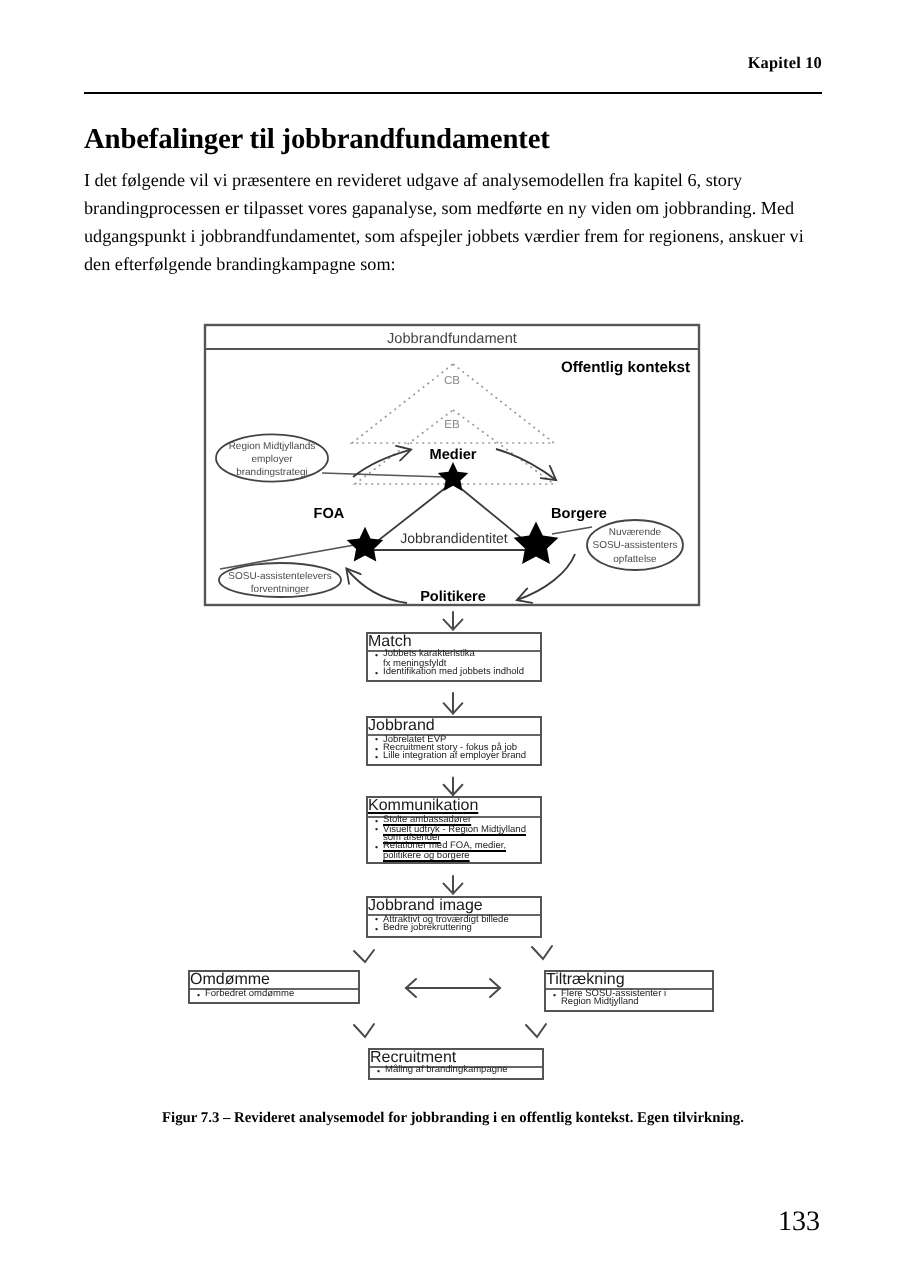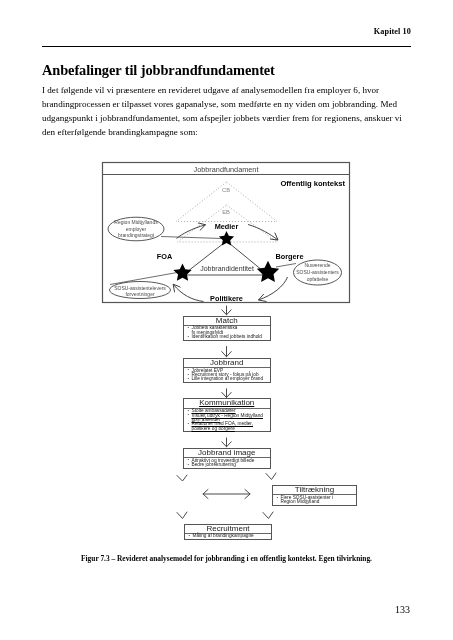--- a/index.html
+++ b/index.html
@@ -9,48 +9,48 @@
   .page{position:relative;width:453px;height:501px;}
   .hdr-label{position:absolute;right:42px;top:27px;font-size:8.2px;font-weight:bold;
              letter-spacing:.1px;}
   .hdr-rule{position:absolute;left:42px;top:46px;width:369px;height:1px;background:#000;}
   h1.title{position:absolute;left:42px;top:62px;margin:0;font-size:14.4px;font-weight:bold;
            letter-spacing:-.1px;}
   .para{position:absolute;left:42px;top:83px;width:380px;font-size:9.1px;line-height:14px;
         white-space:nowrap;}
   .caption{position:absolute;left:42px;top:554px;width:369px;text-align:center;
            font-size:7.4px;font-weight:bold;}
-  .pageno{position:absolute;right:43px;top:603.5px;font-size:10px;}
+  .pageno{position:absolute;right:43px;top:603.5px;font-size:14px;}
   svg.figure{position:absolute;left:0;top:0;}
   text{font-family:"Liberation Sans",sans-serif;fill:#000;}
   .f-fund{font-size:7.3px;text-anchor:middle;fill:#444;}
   .f-ctx{font-size:7.6px;font-weight:bold;text-anchor:end;}
   .f-cb{font-size:5.8px;text-anchor:middle;fill:#8a8a8a;}
   .f-ell{font-size:5.0px;text-anchor:middle;fill:#4a4a4a;}
   .f-act{font-size:7.3px;font-weight:bold;text-anchor:middle;}
   .f-id{font-size:7.0px;text-anchor:middle;fill:#333;}
   .star{fill:#000;}
   .fbox{position:absolute;border:1px solid #555;box-sizing:border-box;background:#fff;}
-  .fbox-h{text-align:center;font-family:"Liberation Sans",sans-serif;font-size:8.0px;
+  .fbox-h{font-family:"Liberation Sans",sans-serif;font-size:8.0px;
           border-bottom:0.8px solid #666;padding:0;line-height:8.2px;height:8.2px;color:#1a1a1a;}
   .fbox-b{margin:0;padding:0.6px 0 0.6px 7.5px;list-style:none;
           font-family:"Liberation Sans",sans-serif;font-size:4.75px;line-height:4.35px;color:#222;}
   .fbox-b li{position:relative;}
   .fbox-b li::before{content:"\2022";position:absolute;left:-4px;top:-0.2px;font-size:4.4px;}
   .fbox-b li.nb::before{content:"";}
 </style>
 </head>
 <body>
 
 <div class="page">
   <div class="hdr-label">Kapitel 10</div>
   <div class="hdr-rule"></div>
   <h1 class="title">Anbefalinger til jobbrandfundamentet</h1>
   <div class="para">
-    <div>I det følgende vil vi præsentere en revideret udgave af analysemodellen fra employer 6, hvor</div>
+    <div>I det følgende vil vi præsentere en revideret udgave af analysemodellen fra kapitel 6, story</div>
     <div>brandingprocessen er tilpasset vores gapanalyse, som medførte en ny viden om jobbranding. Med</div>
     <div>udgangspunkt i jobbrandfundamentet, som afspejler jobbets værdier frem for regionens, anskuer vi</div>
     <div>den efterfølgende brandingkampagne som:</div>
   </div>
   <svg class="figure" width="453" height="640" viewBox="0 0 453 640">
     <defs>
       <marker id="ah" viewBox="0 0 12 12" refX="10.5" refY="6" markerWidth="8.5" markerHeight="8.5" orient="auto-start-reverse" markerUnits="userSpaceOnUse">
         <path d="M1,0.6 L10.6,6 L1,11.4" fill="none" stroke="#3a3a3a" stroke-width="1.25" stroke-linecap="round" stroke-linejoin="miter"></path>
       </marker>
     </defs>
@@ -175,20 +175,26 @@
       <li class="nb">politikere og borgere</li>
     </ul>
   </div>
   <div class="fbox" id="box3" style="left:183px;top:447.8px;width:87.5px;">
     <div class="fbox-h">Jobbrand image</div>
     <ul class="fbox-b">
       <li>Attraktivt og troværdigt billede</li>
       <li>Bedre jobrekruttering</li>
     </ul>
   </div>
+  <div class="fbox" id="box4" style="left:94px;top:485.2px;width:86px;">
+    <div class="fbox-h">Omdømme</div>
+    <ul class="fbox-b">
+      <li>Forbedret omdømme</li>
+    </ul>
+  </div>
   <div class="fbox" id="box5" style="left:272px;top:485.2px;width:85px;">
     <div class="fbox-h">Tiltrækning</div>
     <ul class="fbox-b">
       <li>Flere SOSU-assistenter i</li>
       <li class="nb">Region Midtjylland</li>
     </ul>
   </div>
   <div class="fbox" id="box6" style="left:184px;top:523.6px;width:88px;">
     <div class="fbox-h">Recruitment</div>
     <ul class="fbox-b">

